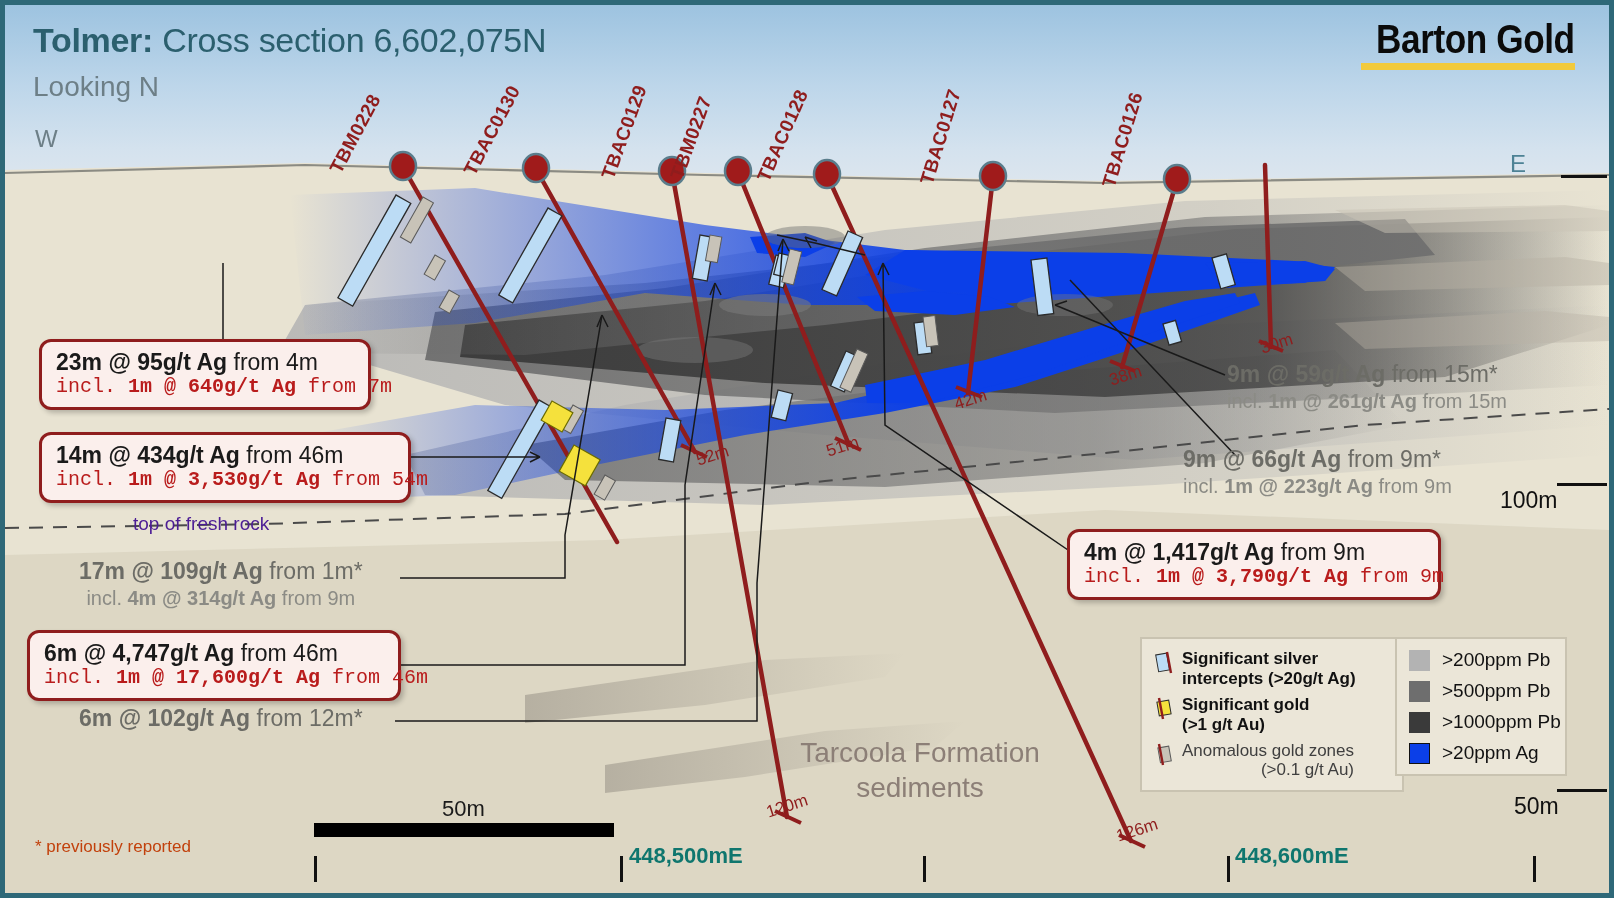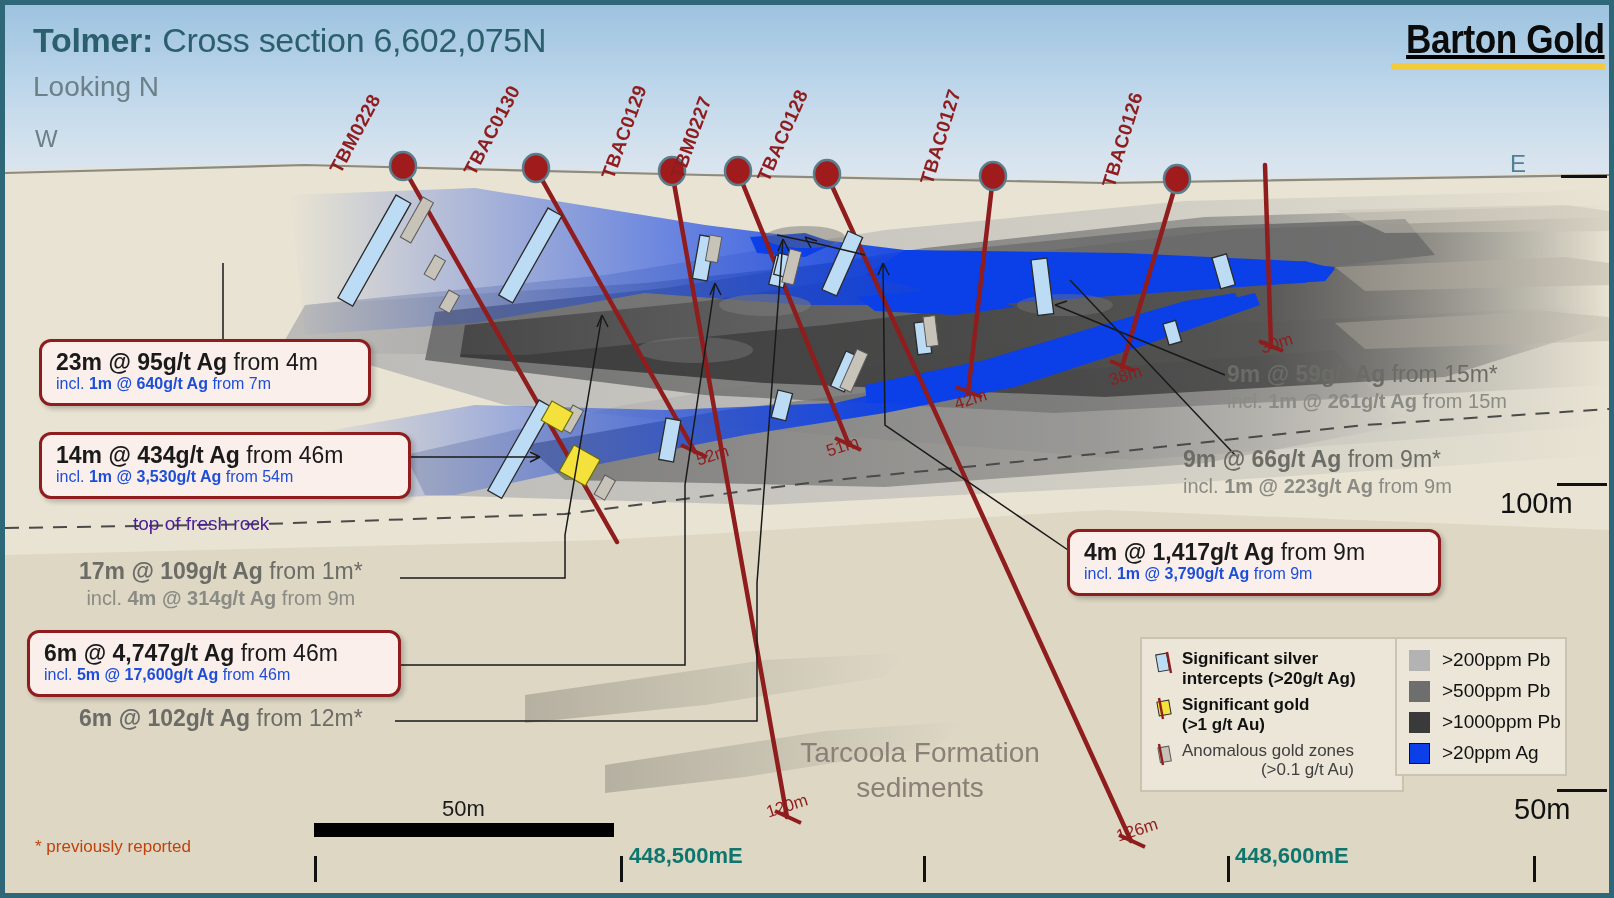--- a/index.html
+++ b/index.html
@@ -37,21 +37,21 @@
   .dir-w {
     position:absolute; left:30px; top:120px;
     font-size:24px; color:#6d7f87;
   }
   .dir-e {
     position:absolute; left:1505px; top:145px;
     font-size:24px; color:#4d8295;
   }
 
   .logo {
-    position:absolute; right:4px; top:14px; text-decoration:underline;
+    position:absolute; right:34px; top:14px; 
   }
   .logo-text {
     font-family:"Liberation Sans", sans-serif;
     font-size:40px; font-weight:bold; color:#0b0b0b;
     letter-spacing:-0.5px; line-height:1;
     transform:scaleX(0.88); transform-origin:right center;
   }
   .logo-rule {
     height:7px; background:#f2ca3c; margin-top:4px; width:214px; margin-left:auto;
   }
@@ -76,21 +76,21 @@
   
   .callout {
     position:absolute;
     background:#fbefec;
     border:3px solid #8f1d1d;
     border-radius:12px;
     padding:7px 14px 9px 14px;
     box-shadow:3px 3px 5px rgba(0,0,0,0.22);
   }
   .callout .l1 { font-size:23px; color:#1a1a1a; white-space:nowrap; line-height:1.15; }
-  .callout .l2 { font-size:16px; color:#1d4ed8; white-space:nowrap; line-height:1.15; }
+  .callout .l2 { font-size:20px; color:#b91c1c; white-space:nowrap; line-height:1.15;font-family:Liberation Mono, monospace; }
   .callout b { font-weight:bold; }
 
   
   .plain {
     position:absolute; white-space:nowrap;
   }
   .plain .l1 { font-size:23px; color:#6c6c66; line-height:1.2; }
   .plain .l2 { font-size:20px; color:#8b8b85; line-height:1.2; }
   .plain b { font-weight:bold; }
 
@@ -118,21 +118,21 @@
     width:300px; height:14px; background:#000;
   }
   .coord {
     position:absolute; font-size:22px; color:#0f766e; white-space:nowrap;font-weight:bold;
   }
   .tick {
     position:absolute; width:3px; height:26px; background:#111;
   }
 
   .vscale-label {
-    position:absolute; font-size:29px; color:#111; white-space:nowrap;
+    position:absolute; font-size:23px; color:#111; white-space:nowrap;
   }
   .vscale-rule {
     position:absolute; height:3px; background:#111;
   }
 
   
   .legend {
     position:absolute;
     background:#ebe6d8;
     border:2px solid #c9c3b1;
@@ -374,21 +374,21 @@
     <div class="l2">
       <span>incl. </span><b>1m @ 3,530g/t Ag</b><span> from 54m</span>
     </div>
   </div>
 
   <div class="callout" style="left:22px; top:625px; width:374px;">
     <div class="l1">
       <b>6m @ 4,747g/t Ag</b><span> from 46m</span>
     </div>
     <div class="l2">
-      <span>incl. </span><b>5m @ 17,600g/t Ag</b><span> from 46m</span>
+      <span>incl. </span><b>1m @ 17,600g/t Ag</b><span> from 46m</span>
     </div>
   </div>
 
   <div class="callout" style="left:1062px; top:524px; width:374px;">
     <div class="l1">
       <b>4m @ 1,417g/t Ag</b><span> from 9m</span>
     </div>
     <div class="l2">
       <span>incl. </span><b>1m @ 3,790g/t Ag</b><span> from 9m</span>
     </div>

